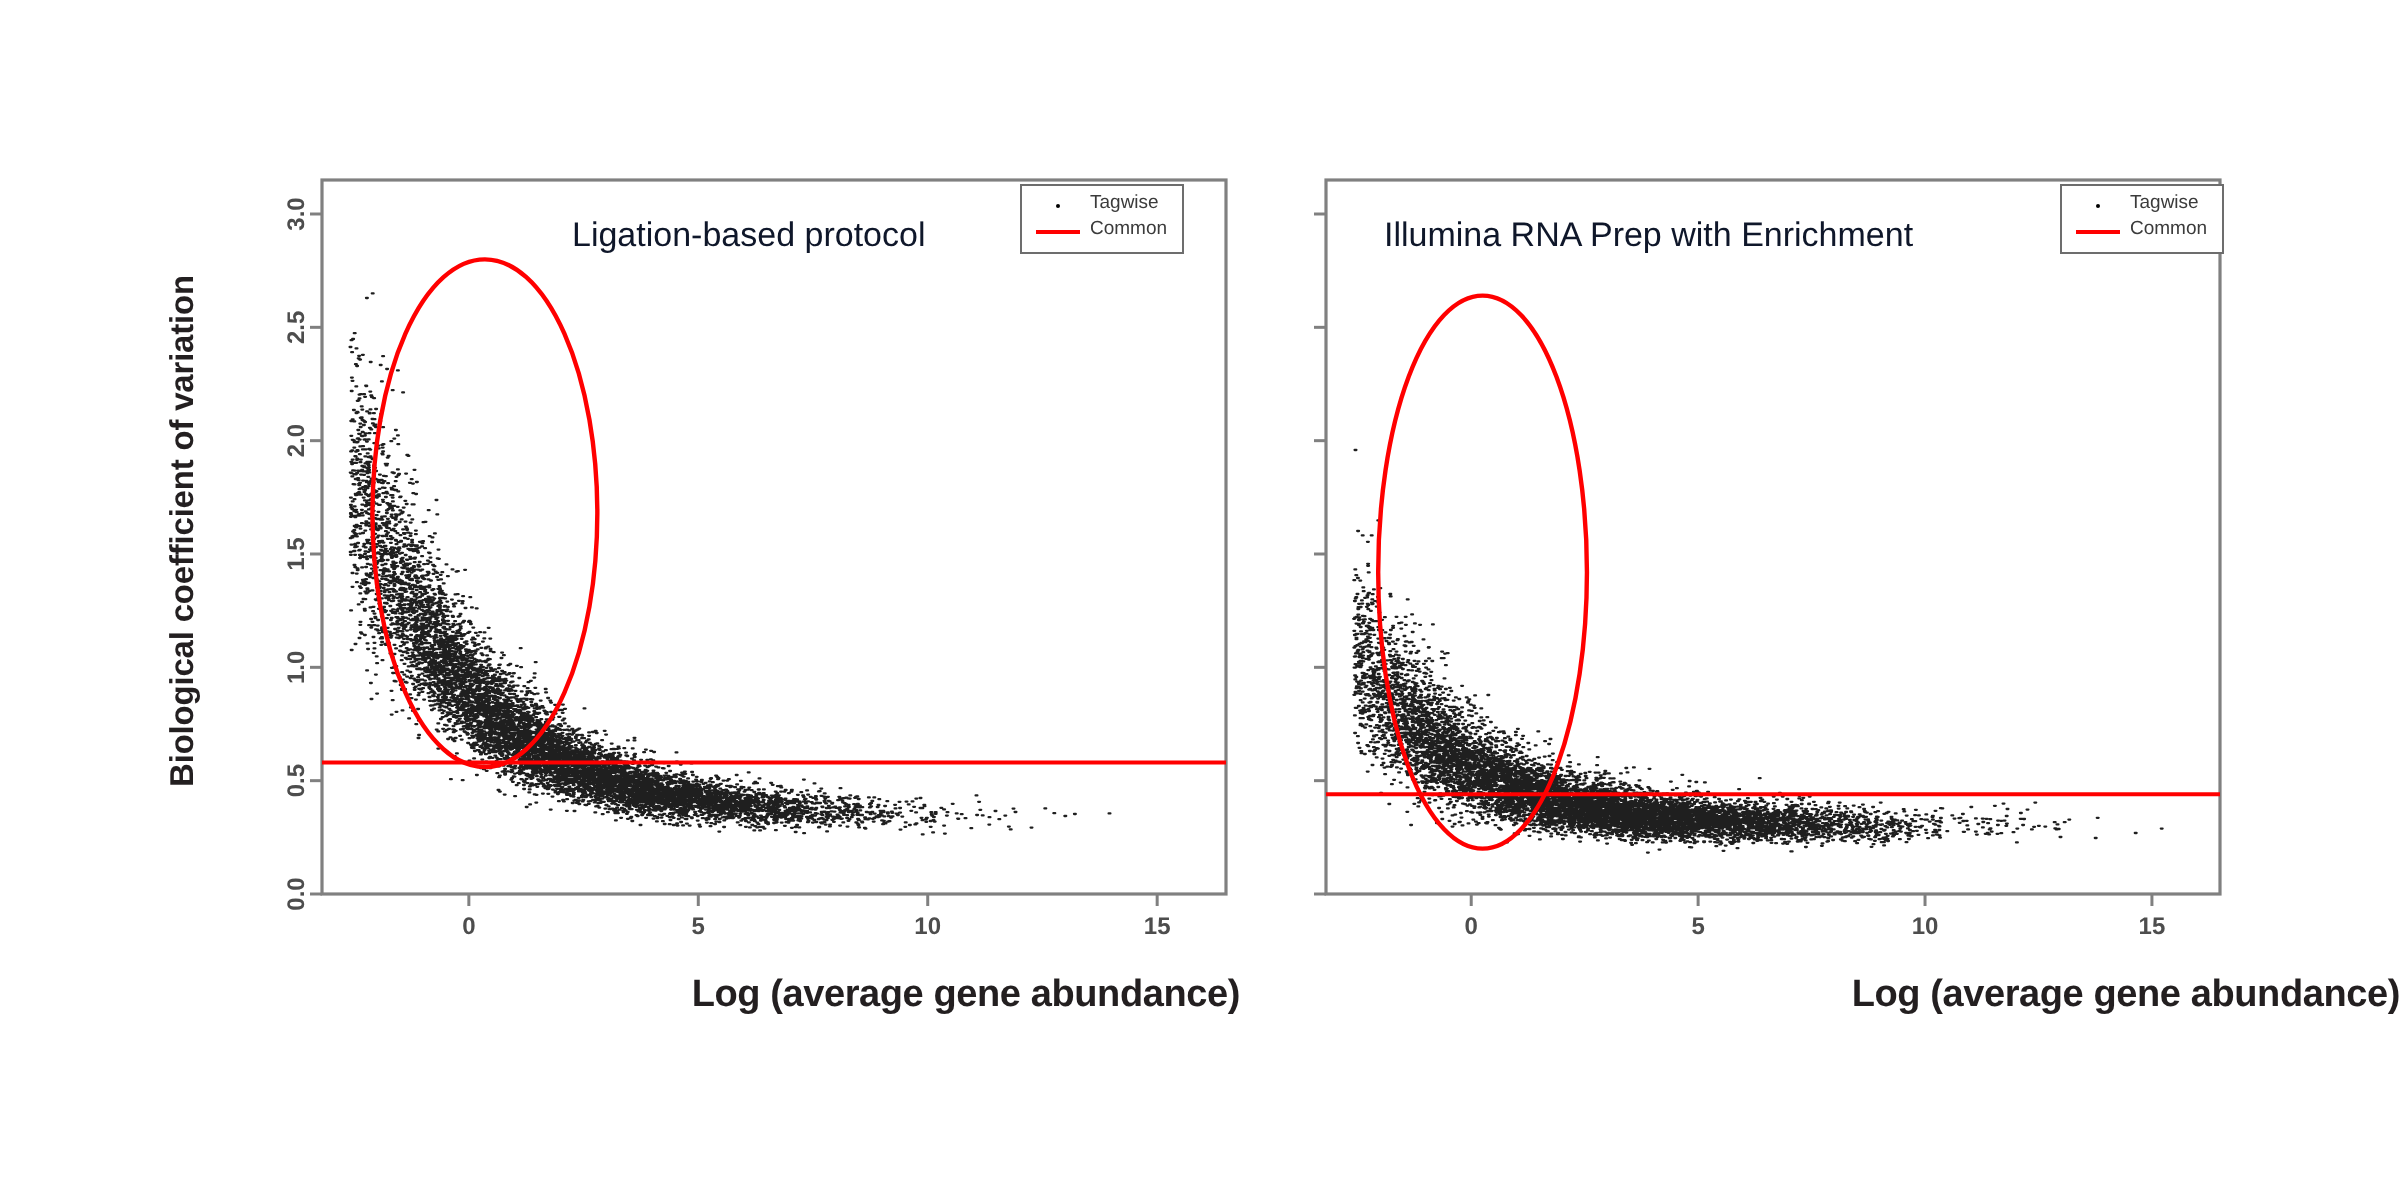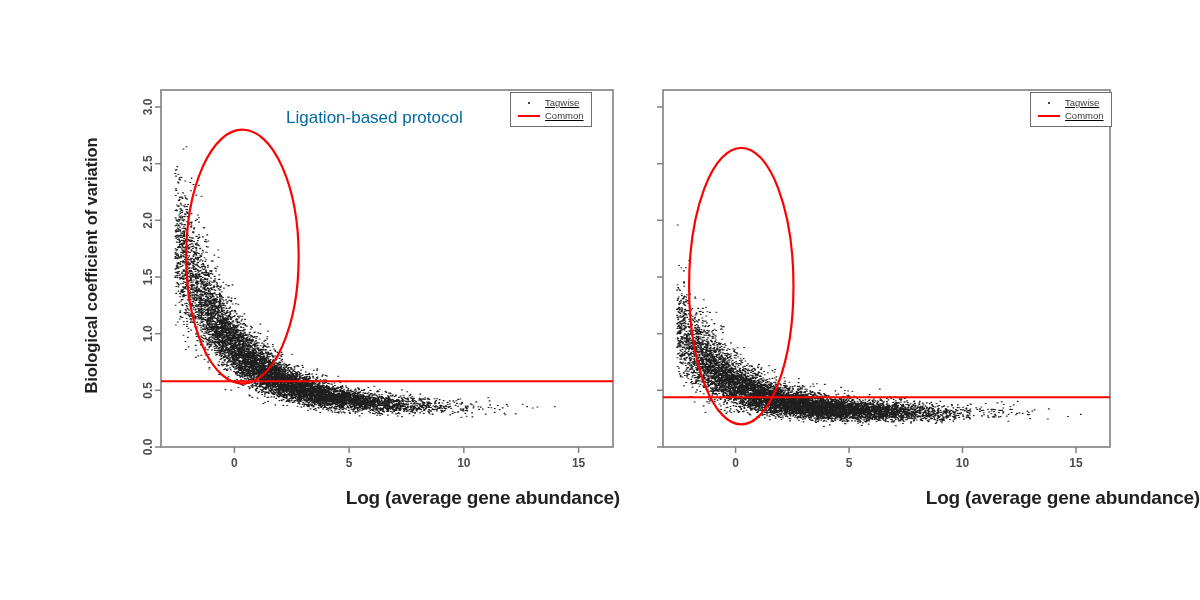--- a/index.html
+++ b/index.html
@@ -48,39 +48,38 @@
     color: #231f20;
     letter-spacing: -0.2px;
   }
   #panel-left .xlabel-text  { left: 0px; width: 620px; padding-left: 10px; box-sizing: border-box; }
   #panel-right .xlabel-text { left: 0px; width: 580px; padding-left: 18px; box-sizing: border-box; }
 
   .panel-title {
     position: absolute;
     top: 108px;
     font-size: 17px;
-    color: #0369a1;
+    color: #0f172a;
     white-space: nowrap;
   }
   #panel-left .panel-title  { left: 286px; }
   #panel-right .panel-title { left: 72px; }
 
   .legend-box {
     position: absolute;
     top: 92px;
     border: 1px solid #6d6d6d;
     background: #ffffff;
     padding: 3px 7px 4px 5px;
   }
   #panel-left .legend-box  { left: 510px; }
   #panel-right .legend-box { left: 410px; }
   .legend-row {
-    display: flex; align-items: center;
+    display: flex; 
     height: 13px;
-    text-decoration: underline;
   }
   .legend-key {
     width: 26px; display: flex;
     align-items: center; justify-content: center;
   }
   .legend-dot {
     width: 2px; height: 2px;
     background: #000; border-radius: 50%;
   }
   .legend-line {
@@ -179,20 +178,21 @@
         <line x1="37" x2="43" y1="447" y2="447" stroke="#808080" stroke-width="1.5"></line>
         <line x1="37" x2="43" y1="390.3333333333333" y2="390.3333333333333" stroke="#808080" stroke-width="1.5"></line>
         <line x1="37" x2="43" y1="333.6666666666667" y2="333.6666666666667" stroke="#808080" stroke-width="1.5"></line>
         <line x1="37" x2="43" y1="277" y2="277" stroke="#808080" stroke-width="1.5"></line>
         <line x1="37" x2="43" y1="220.33333333333334" y2="220.33333333333334" stroke="#808080" stroke-width="1.5"></line>
         <line x1="37" x2="43" y1="163.66666666666663" y2="163.66666666666663" stroke="#808080" stroke-width="1.5"></line>
         <line x1="37" x2="43" y1="107" y2="107" stroke="#808080" stroke-width="1.5"></line>
       </svg>
 
     <div class="xlabel-text">Log (average gene abundance)</div>
+    <div class="panel-title">Illumina RNA Prep with Enrichment</div>
 
     <div class="legend-box">
       <div class="legend-row">
         <span class="legend-key">
             <span class="legend-dot"></span>
           </span>
         <span class="legend-text">Tagwise</span>
       </div>
       <div class="legend-row">
         <span class="legend-key">

